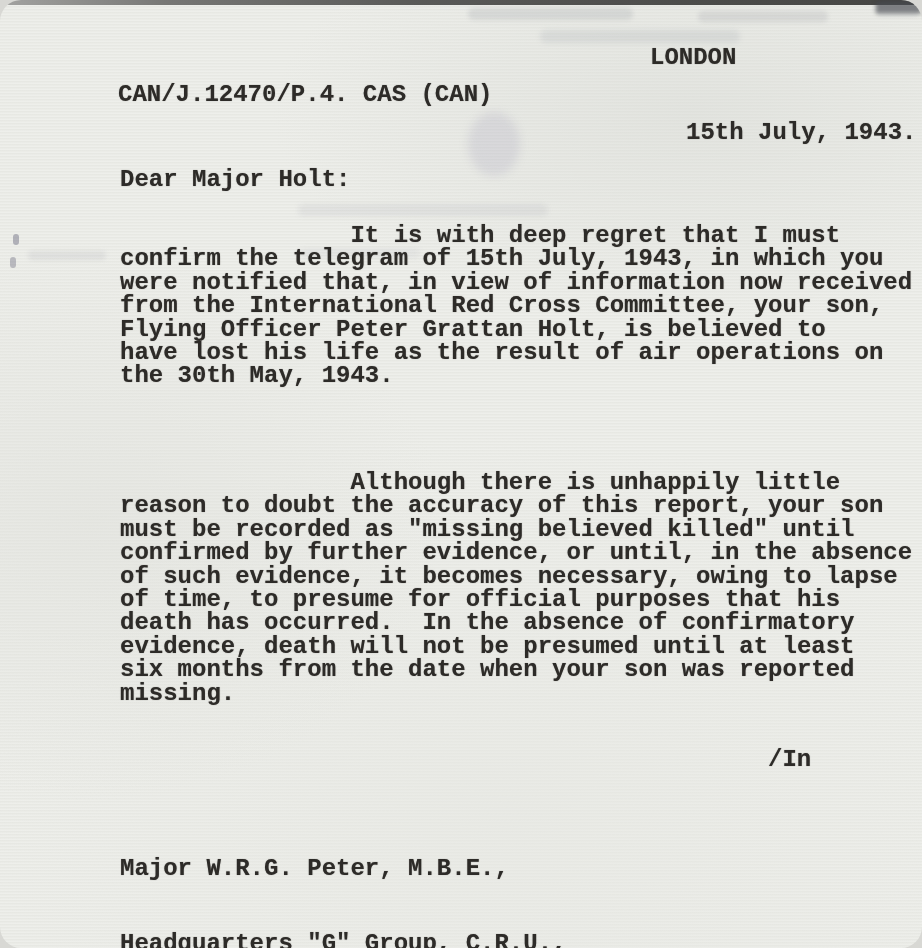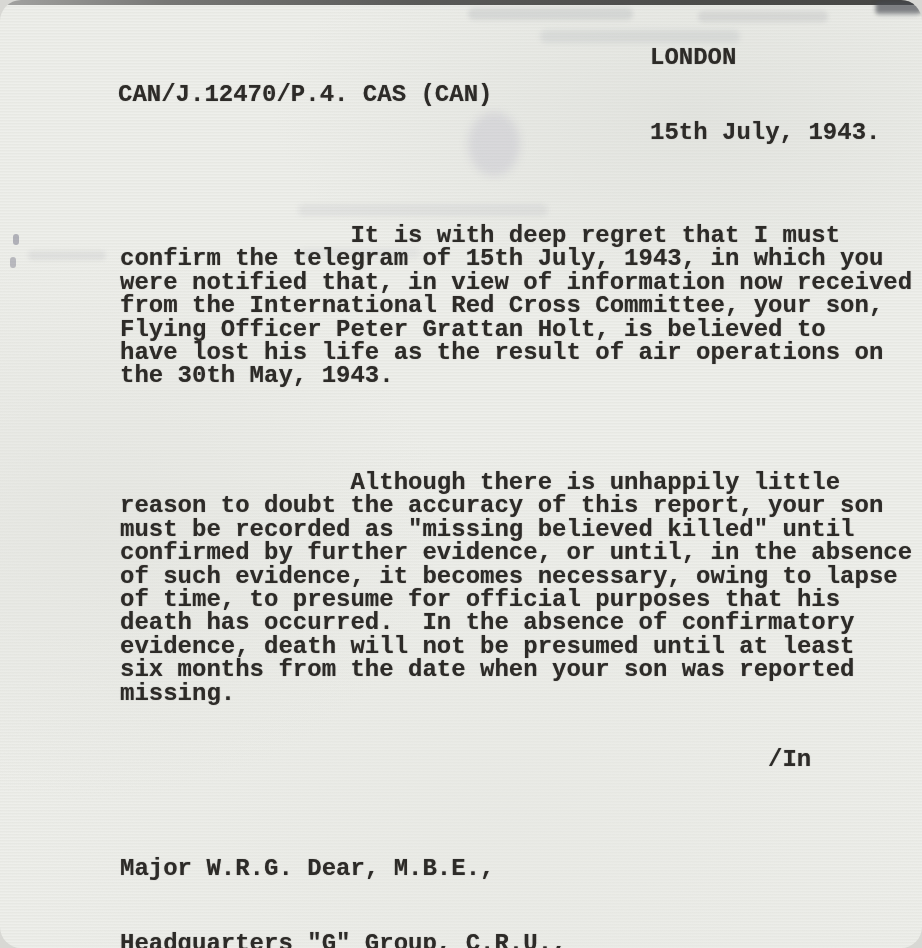--- a/index.html
+++ b/index.html
@@ -31,21 +31,21 @@
     font-family: "Liberation Mono", "DejaVu Sans Mono", monospace;
     font-size: 24px;
     line-height: 23.4px;
     font-weight: 700;
     color: #2d2b28;
     white-space: pre;
     text-shadow: 0 0 1px rgba(45, 42, 38, 0.55);
   }
   .ref        { left: 118px; top: 83px;  }
   .place      { left: 650px; top: 46px;  }
-  .date       { left: 650px; top: 121px; }
+  .date       { left: 686px; top: 121px; }
   .salutation { left: 120px; top: 168px; }
   .p1         { left: 120px; top: 216px; margin-top: 8px; }
   .p2         { left: 120px; top: 407px; }
   .p3         { left: 120px; top: 471px; }
   .cont       { left: 768px; top: 748px; }
   .addr       { left: 120px; top: 806px; line-height: 25px; }
   .smudge { position: absolute; pointer-events: none; }
   .sm-top1  { left: 468px; top: 8px;   width: 165px; height: 12px; background: rgba(118,124,136,0.16); filter: blur(2px);  border-radius: 6px; }
   .sm-top2  { left: 698px; top: 11px;  width: 130px; height: 11px; background: rgba(118,124,136,0.15); filter: blur(2px);  border-radius: 6px; }
   .sm-top3  { left: 876px; top: 2px;   width: 44px;  height: 13px; background: rgba(92,98,110,0.28);   filter: blur(2px);  border-radius: 4px; }
@@ -71,20 +71,21 @@
   <div class="smudge sm-ref"></div>
   <div class="smudge sm-left1"></div>
   <div class="smudge sm-left2"></div>
   <div class="smudge sm-left3"></div>
   <div class="smudge sm-mid1"></div>
   <div class="smudge sm-mid2"></div>
 
   <div class="typed ref">CAN/J.12470/P.4. CAS (CAN)</div>
   <div class="typed place">LONDON</div>
   <div class="typed date">15th July, 1943.</div>
+  <div class="typed salutation">Dear Major Holt:</div>
 
   <div class="typed p1">                It is with deep regret that I must
 confirm the telegram of 15th July, 1943, in which you
 were notified that, in view of information now received
 from the International Red Cross Committee, your son,
 Flying Officer Peter Grattan Holt, is believed to
 have lost his life as the result of air operations on
 the 30th May, 1943.</div>
   <div class="typed p3">                Although there is unhappily little
 reason to doubt the accuracy of this report, your son
@@ -93,17 +94,17 @@
 of such evidence, it becomes necessary, owing to lapse
 of time, to presume for official purposes that his
 death has occurred.  In the absence of confirmatory
 evidence, death will not be presumed until at least
 six months from the date when your son was reported
 missing.</div>
 
   <div class="typed cont">/In</div>
 
   <div class="typed addr">
-    <div>Major W.R.G. Dear, M.B.E.,</div>
+    <div>Major W.R.G. Peter, M.B.E.,</div>
     <div>Headquarters "G" Group, C.R.U.,</div>
     
   </div>
 </div>
 
 </body></html>

